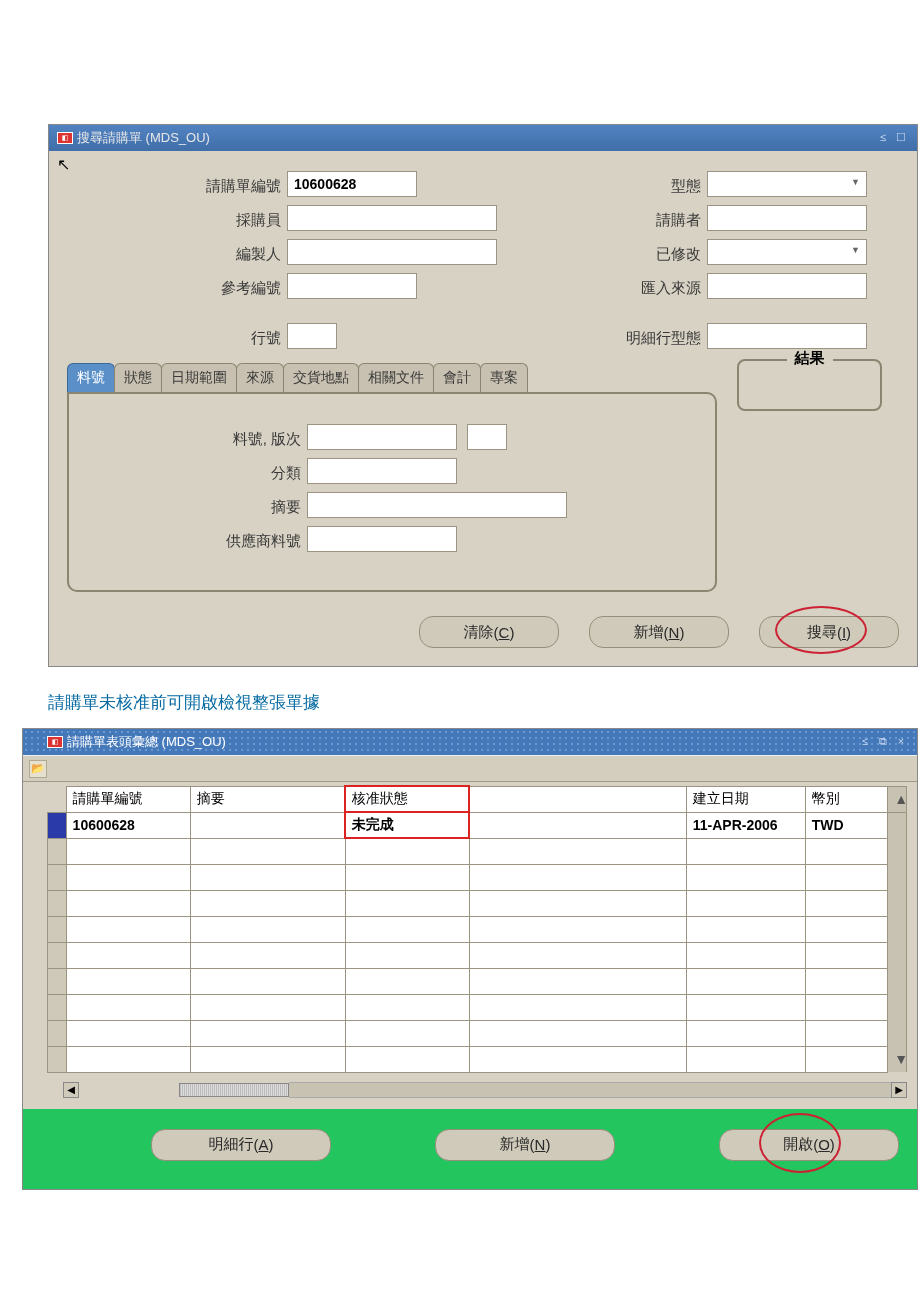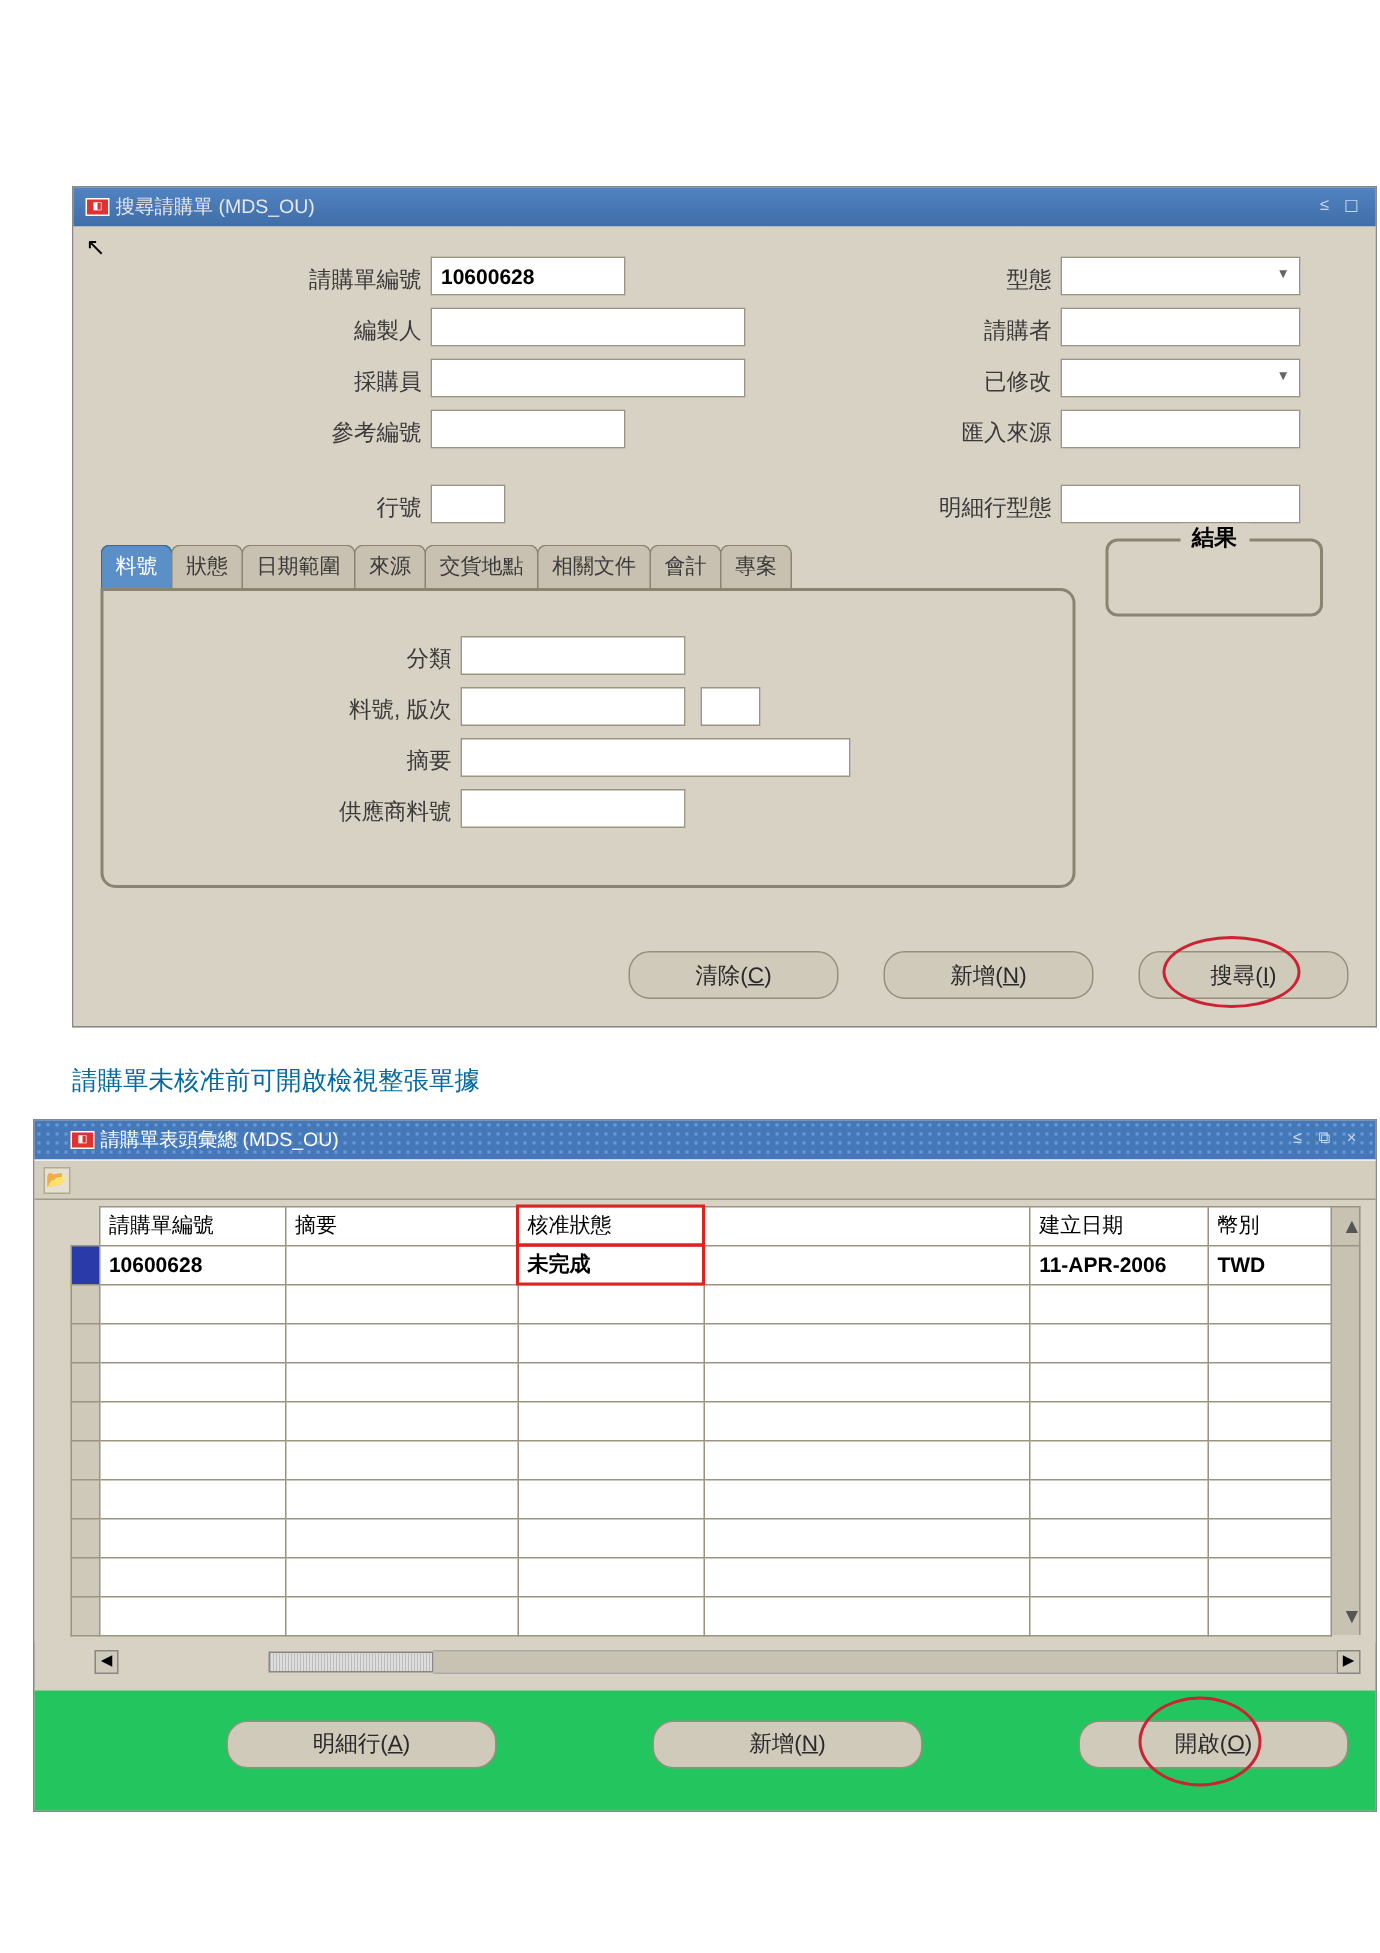--- a/index.html
+++ b/index.html
@@ -149,21 +149,21 @@
       content: "";
       width: 6px; height: 6px;
       border-radius: 50%;
       background: #333;
     }
     .underline { text-decoration: underline; }
     .button-row {
       display: flex;
       gap: 30px;
       justify-content: flex-end;
-      margin-top: 42px;
+      margin-top: 24px;
       align-items: center;
     }
     .btn {
       min-width: 140px;
       height: 32px;
       background: #d0cabb;
       border: 1px solid #968f7c;
       border-radius: 14px;
       font-size: 15px;
       cursor: pointer;
@@ -301,25 +301,25 @@
 
   <div class="window-body">
 
     <div style="display:flex; gap:10px;">
       <div style="flex:0 0 460px;">
         <div class="row">
           <div class="form-label" style="width:220px;">請購單編號</div>
           <input class="form-input small" value="10600628" style="">
         </div>
         <div class="row">
+          <div class="form-label" style="width:220px;">採購員</div>
+          <input class="form-input wide" style="width: 210px;">
+        </div>
+        <div class="row">
           <div class="form-label" style="width:220px;">編製人</div>
-          <input class="form-input wide" style="width: 210px;">
-        </div>
-        <div class="row">
-          <div class="form-label" style="width:220px;">採購員</div>
           <input class="form-input wide" style="width: 210px;">
         </div>
         <div class="row">
           <div class="form-label" style="width:220px;">參考編號</div>
           <input class="form-input small" style="">
         </div>
         <div class="row" style="margin-top:24px;">
           <div class="form-label" style="width:220px;">行號</div>
           <input class="form-input tiny" style="">
         </div>
@@ -355,28 +355,28 @@
             <div class="tab">狀態</div>
             <div class="tab">日期範圍</div>
             <div class="tab">來源</div>
             <div class="tab">交貨地點</div>
             <div class="tab">相關文件</div>
             <div class="tab">會計</div>
             <div class="tab">專案</div>
           </div>
         <div class="tab-panel">
           <div class="row">
-            <div class="form-label" style="width:220px;">分類</div>
-            <input class="form-input" style="width: 150px;">
-          </div>
-          <div class="row">
             <div class="form-label" style="width:220px;">料號, 版次</div>
             <input class="form-input" style="width: 150px;">
             <span style="width:10px;"></span>
             <input class="form-input" style="width: 40px;">
+          </div>
+          <div class="row">
+            <div class="form-label" style="width:220px;">分類</div>
+            <input class="form-input" style="width: 150px;">
           </div>
           <div class="row">
             <div class="form-label" style="width:220px;">摘要</div>
             <input class="form-input" style="width: 260px;">
           </div>
           <div class="row">
             <div class="form-label" style="width:220px;">供應商料號</div>
             <input class="form-input" style="width: 150px;">
           </div>
         </div>

